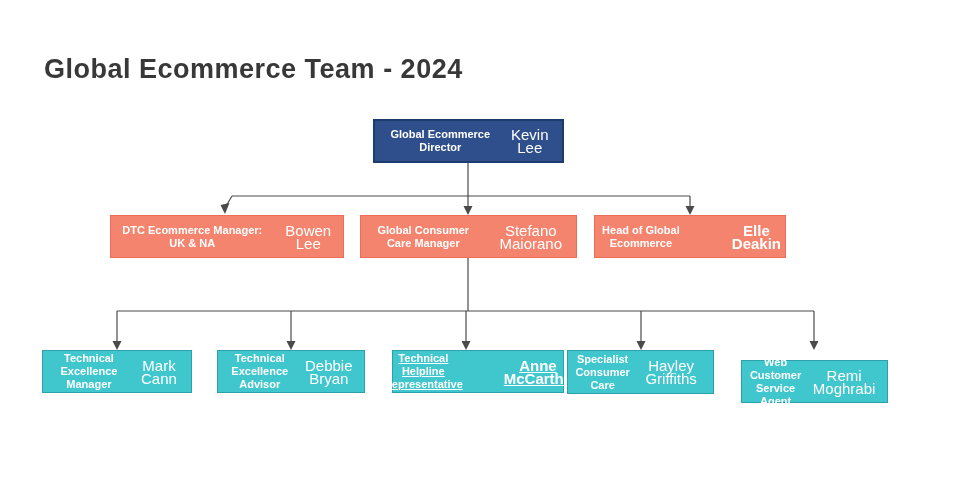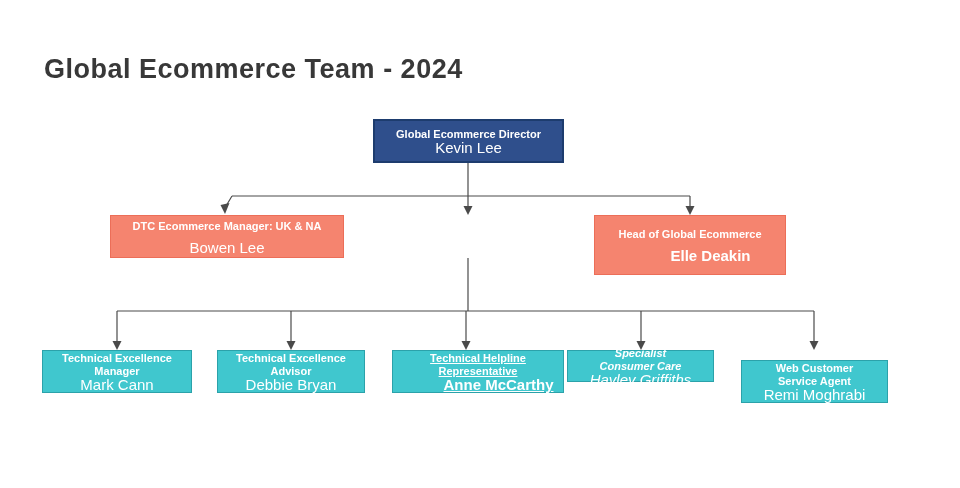--- a/index.html
+++ b/index.html
@@ -23,21 +23,21 @@
     top: 54px;
     font-size: 27px;
     font-weight: 700;
     letter-spacing: 0.5px;
     color: var(--title-color);
   }
   .node {
     position: absolute;
     box-sizing: border-box;
     display: flex;
-    flex-direction: column;
+    flex-direction: row;
     align-items: center;
     justify-content: center;
     text-align: center;
     color: #ffffff;
     padding: 2px 4px;
   }
   .node .role {
     font-size: 11px;
     font-weight: 700;
     line-height: 13px;
@@ -74,25 +74,25 @@
     fill: none;
   }
   .connectors polygon {
     fill: var(--connector);
     stroke: none;
   }
   
   #n-director { left: 373px; top: 119px; width: 191px; height: 44px; }
   #n-mgr0 { left: 110px; top: 215px; width: 234px; height: 43px; }
   #n-mgr1 { left: 360px; top: 215px; width: 217px; height: 43px; }
-  #n-mgr2 { left: 594px; top: 215px; width: 192px; height: 60px; }
+  #n-mgr2 { left: 594px; top: 215px; width: 192px; height: 43px; }
   #n-team0 { left: 42px;  top: 350px; width: 150px; height: 43px; }
   #n-team1 { left: 217px; top: 350px; width: 148px; height: 43px; }
   #n-team2 { left: 392px; top: 350px; width: 172px; height: 43px; text-decoration: underline; }
-  #n-team3 { left: 567px; top: 350px; width: 147px; height: 32px; font-style: italic; }
+  #n-team3 { left: 567px; top: 350px; width: 147px; height: 44px; }
   #n-team4 { left: 741px; top: 360px; width: 147px; height: 43px; }
 </style>
 </head>
 <body>
 
 <div class="canvas">
 
   <div class="chart-title">Global Ecommerce Team - 2024</div>
 
   <svg class="connectors" width="960" height="488" viewBox="0 0 960 488">
@@ -123,20 +123,24 @@
   <div class="node director" id="n-director">
     <div class="role">Global Ecommerce Director</div>
     <div class="person">Kevin Lee</div>
   </div>
 
   <div class="node manager" id="n-mgr0">
     <div class="role">DTC Ecommerce Manager: UK &amp; NA</div>
     <div class="person">Bowen Lee</div>
   </div>
 
+  <div class="node manager" id="n-mgr1">
+    <div class="role">Global Consumer Care Manager</div>
+    <div class="person">Stefano Maiorano</div>
+  </div>
 
   <div class="node manager" id="n-mgr2">
     <div class="role">Head of Global Ecommerce</div>
     <div class="person bold">Elle Deakin</div>
   </div>
 
   <div class="node team" id="n-team0">
     <div class="role">Technical Excellence
 Manager</div>
     <div class="person">Mark Cann</div>

